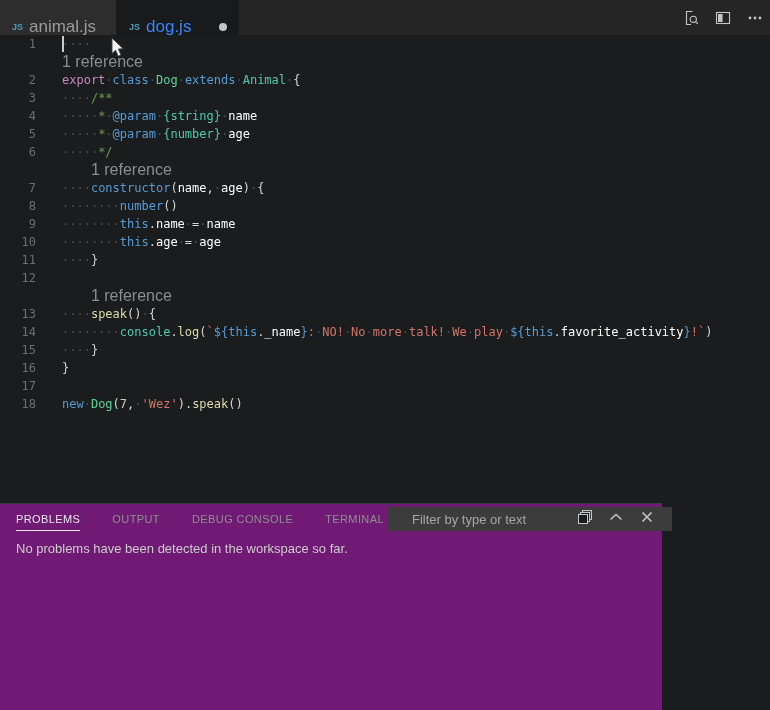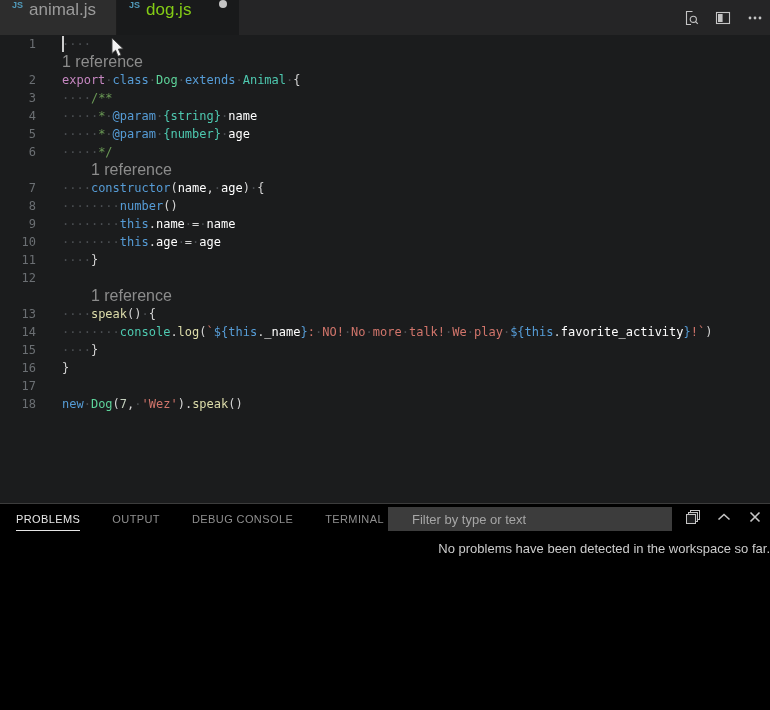--- a/index.html
+++ b/index.html
@@ -1,26 +1,26 @@
 <!DOCTYPE html>
 <html><head>
 <meta charset="utf-8">
 <style>
   * { margin:0; padding:0; box-sizing:border-box; }
   html,body { width:770px; height:710px; overflow:hidden; }
   body { background:#1b1c1d; font-family:"Liberation Sans", sans-serif; position:relative; }
 
   
   .tabbar { position:absolute; left:0; top:0; width:770px; height:35px; background:#252526; display:flex; }
-  .tab { height:53px; display:flex; padding:0 12px; cursor:pointer; position:relative; }
+  .tab { height:53px; display:flex; align-items:center; padding:0 12px; cursor:pointer; position:relative; }
   .tab.inactive { background:#2d2d2d; width:117px; border-right:1px solid #1c1c1c; }
   .tab.active   { background:#191a1b; width:122px; }
   .tab-label { font-size:17px; margin-left:6px; }
   .tab.inactive .tab-label { color:#9b9b9b; }
-  .tab.active   .tab-label { color:#84cc16; }
+  .tab.active   .tab-label { color:#3b82f6; }
   .js-badge { font-size:9px; font-weight:bold; color:#519aba; letter-spacing:0; }
   .mod-dot { width:8px; height:8px; border-radius:50%; background:#c4c4c4; margin-left:auto; }
   .tab-actions { margin-left:auto; display:flex; align-items:center; gap:14px; padding-right:6px; }
   .act-icon { width:18px; height:18px; display:flex; align-items:center; justify-content:center; cursor:pointer; }
 
   
   .editor { position:absolute; left:0; top:35px; width:770px; height:468px; background:#1b1c1d; cursor:text; }
   .row { height:18px; display:flex; align-items:center; }
   .gut { display:inline-block; width:36px; text-align:right; color:#6b6f73;
          font:12px "DejaVu Sans Mono", monospace; flex:none; }
@@ -30,33 +30,33 @@
   .yel{color:#dcdcaa} .lb{color:#ffffff} .str{color:#d1756b} .num{color:#c3cfbd}
   .fg{color:#d4d4d4}  .cmt{color:#6a9955}
   .ws{color:#4b4e52}
   .caret { display:inline-block; width:2px; height:16px; background:#cdcdcd;
            vertical-align:middle; margin-right:-2px; }
 
   
   .mouse { position:absolute; left:110px; top:37px; width:16px; height:22px; pointer-events:none; z-index:9; }
 
   
-  .panel { position:absolute; left:0; top:503px; width:770px; height:207px;
-           background:#000000; border-top:1px solid #3c3c3c; }
+  .panel { position:absolute; left:0; top:503px; width:662px; height:207px;
+           background:#701a75; border-top:1px solid #3c3c3c; }
   .panel-header { position:relative; height:28px; }
   .panel-tabs { position:absolute; left:16px; top:0; height:28px; display:flex; gap:32px; align-items:center; }
   .panel-tab { font-size:11px; letter-spacing:.4px; color:#8f8f8f; cursor:pointer;
                padding:7px 0 5px; border-bottom:1px solid transparent; }
   .panel-tab.active { color:#e7e7e7; border-bottom-color:#e7e7e7; }
   .filter-input { position:absolute; left:388px; top:3px; width:284px; height:24px;
                   background:#3c3c3c; border:none; outline:none; color:#cccccc;
                   font-size:13px; font-family:"Liberation Sans", sans-serif; padding:0 24px; }
   .filter-input::placeholder { color:#a6a6a6; }
   .panel-icons { position:absolute; right:6px; top:4px; display:flex; gap:13px; align-items:center; }
-  .panel-body { padding:7px 0 0 16px;text-align:right; }
+  .panel-body { padding:7px 0 0 16px; }
   .panel-msg { font-size:13px; color:#cccccc; }
 </style>
 </head>
 <body>
 
 <div class="tabbar">
   <div class="tab inactive">
     <span class="js-badge">JS</span>
     <span class="tab-label">animal.js</span>
   </div>

